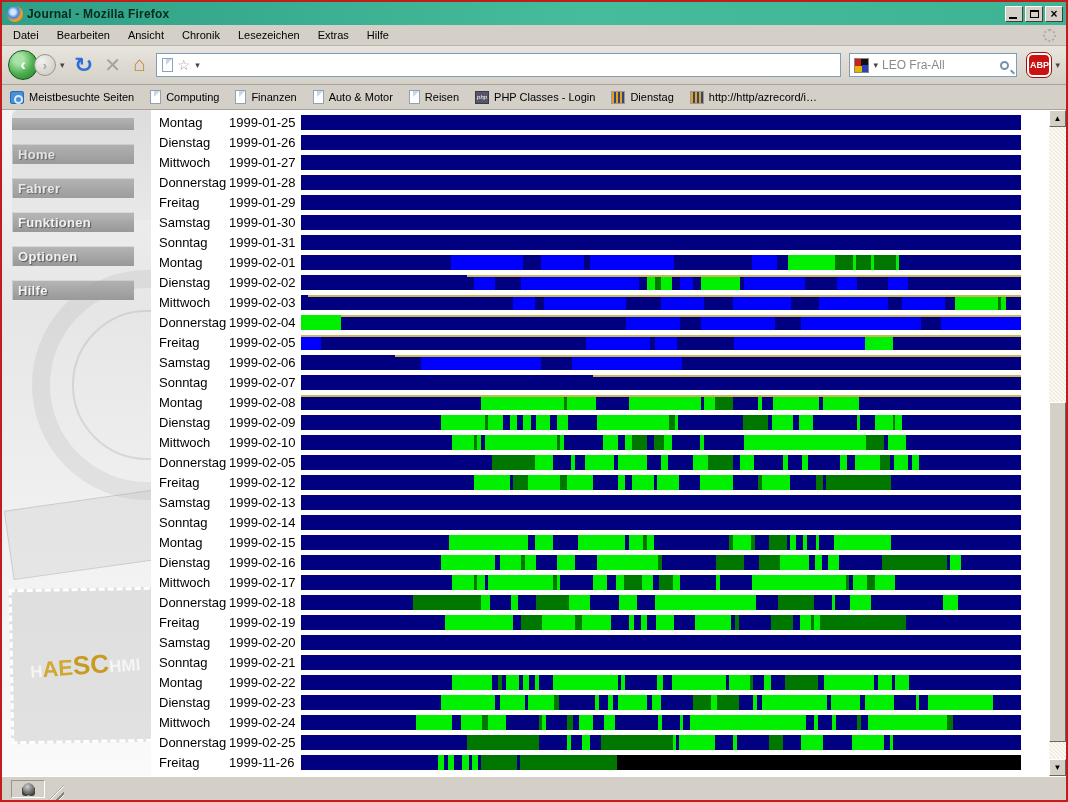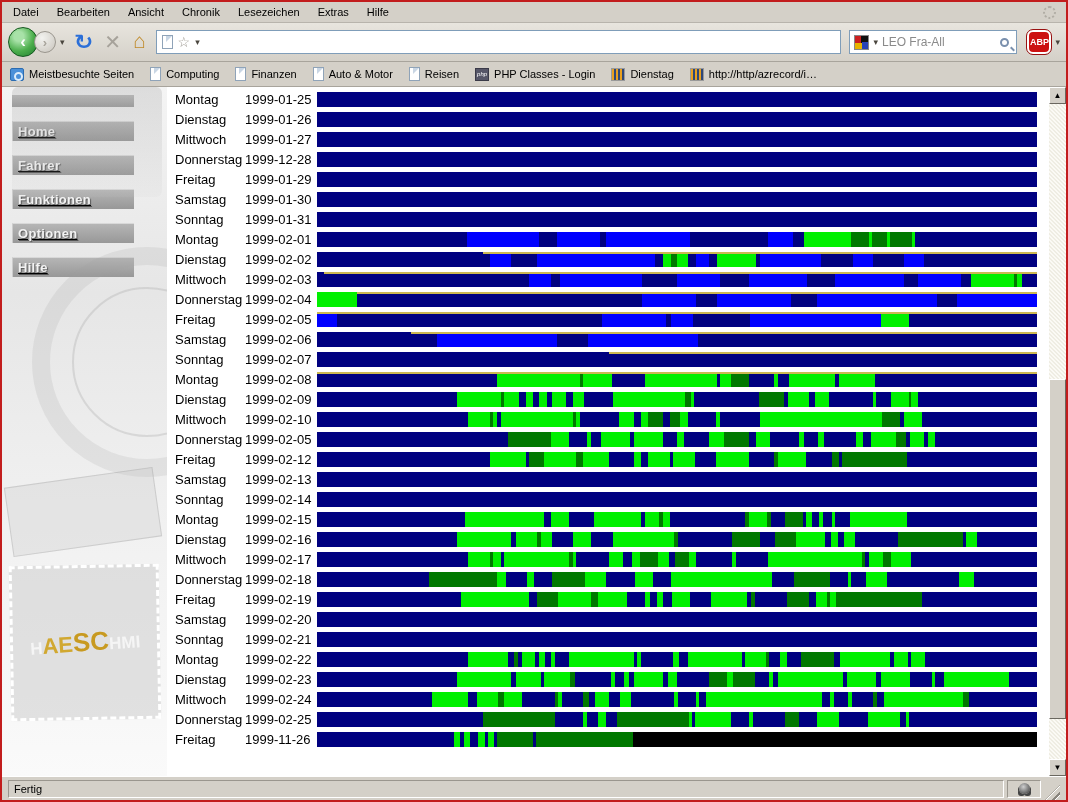--- a/index.html
+++ b/index.html
@@ -66,22 +66,22 @@
   .bm-page::after{content:"";position:absolute;top:0;right:0;border:3px solid;border-color:#c9d6e4 transparent transparent #c9d6e4;}
   .bm-php{width:14px;height:13px;background:#565668;color:#fff;font-size:6px;font-style:italic;
           display:flex;align-items:center;justify-content:center;border:1px solid #3a3a48;}
   .bm-bugz{width:14px;height:13px;background:#fff;border:1px solid #999;
            background-image:repeating-linear-gradient(90deg,#e8a020 0 2px,#304878 2px 4px);}
 
   
   .content{flex:1;display:flex;overflow:hidden;position:relative;}
 
   
-  .sidebar{width:165px;flex:0 0 auto;position:relative;overflow:hidden;
-           background:linear-gradient(180deg,#f4f4f4,#e6e6e6 30%,#f0f0f0 60%,#fafafa);text-decoration:underline;}
+  .sidebar{width:149px;flex:0 0 auto;position:relative;overflow:hidden;
+           background:linear-gradient(180deg,#f4f4f4,#e6e6e6 30%,#f0f0f0 60%,#fafafa);}
   .sb-deco-circle{position:absolute;left:30px;top:160px;width:230px;height:230px;border-radius:50%;
                   border:18px solid rgba(160,160,160,.18);}
   .sb-deco-circle2{position:absolute;left:70px;top:200px;width:150px;height:150px;border-radius:50%;
                   border:2px solid rgba(150,150,150,.25);}
   .sb-deco-truck{position:absolute;left:10px;top:0px;width:150px;height:110px;background:
      linear-gradient(180deg,rgba(150,150,150,.25),rgba(200,200,200,.1));border-radius:6px;}
   .sb-deco-doc{position:absolute;left:6px;top:390px;width:150px;height:70px;background:rgba(190,190,190,.25);
                transform:rotate(-8deg);border:1px solid rgba(150,150,150,.3);}
   .sb-partial{margin:8px 0 0 10px;width:122px;height:12px;background:linear-gradient(180deg,#bdbdbd,#9d9d9d);}
   .sb-btn{margin:14px 0 0 10px;width:122px;height:20px;background:linear-gradient(180deg,#b5b5b5,#989898);
@@ -127,20 +127,35 @@
   .grip{width:15px;height:15px;margin-left:4px;align-self:flex-end;
         background:repeating-linear-gradient(135deg,transparent 0 3px,#8a867e 3px 5px,#fff 5px 6px);
         clip-path:polygon(100% 0,100% 100%,0 100%);}
 </style>
 </head>
 <body>
 
 <div class="frame">
   <div class="win">
 
+    <div class="titlebar">
+      <span class="fx-icon"></span>
+      <span class="title-text">Journal - Mozilla Firefox</span>
+      <span class="winbtns">
+        <span class="wbtn">
+            <span class="min"></span>
+          </span>
+        <span class="wbtn">
+            <span class="max"></span>
+          </span>
+        <span class="wbtn">
+            <span class="cls">×</span>
+          </span>
+      </span>
+    </div>
 
     <div class="menubar">
       <span class="menu-item">Datei</span>
       <span class="menu-item">Bearbeiten</span>
       <span class="menu-item">Ansicht</span>
       <span class="menu-item">Chronik</span>
       <span class="menu-item">Lesezeichen</span>
       <span class="menu-item">Extras</span>
       <span class="menu-item">Hilfe</span>
       <span class="throbber"></span>
@@ -240,21 +255,21 @@
           </div>
           <div class="jrow">
             <span class="jday">Mittwoch</span>
             <span class="jdate">1999-01-27</span>
             <span class="jbar">
               <span class="seg" style="width: 100%; background: rgb(0, 0, 128);"></span>
             </span>
           </div>
           <div class="jrow">
             <span class="jday">Donnerstag</span>
-            <span class="jdate">1999-12-28</span>
+            <span class="jdate">1999-01-28</span>
             <span class="jbar">
               <span class="seg" style="width: 100%; background: rgb(0, 0, 128);"></span>
             </span>
           </div>
           <div class="jrow">
             <span class="jday">Freitag</span>
             <span class="jdate">1999-01-29</span>
             <span class="jbar">
               <span class="seg" style="width: 100%; background: rgb(0, 0, 128);"></span>
             </span>
@@ -895,21 +910,20 @@
         </div>
 
       <div class="scroll">
         <span class="sc-btn sc-up">▲</span>
         <span class="sc-thumb"></span>
         <span class="sc-btn sc-down">▼</span>
       </div>
     </div>
 
     <div class="statusbar">
-      <span class="status-panel">Fertig</span>
       <span class="status-right">
         <span class="bug-icon"></span>
       </span>
       <span class="grip"></span>
     </div>
 
   </div>
 </div>
 
 </body></html>

